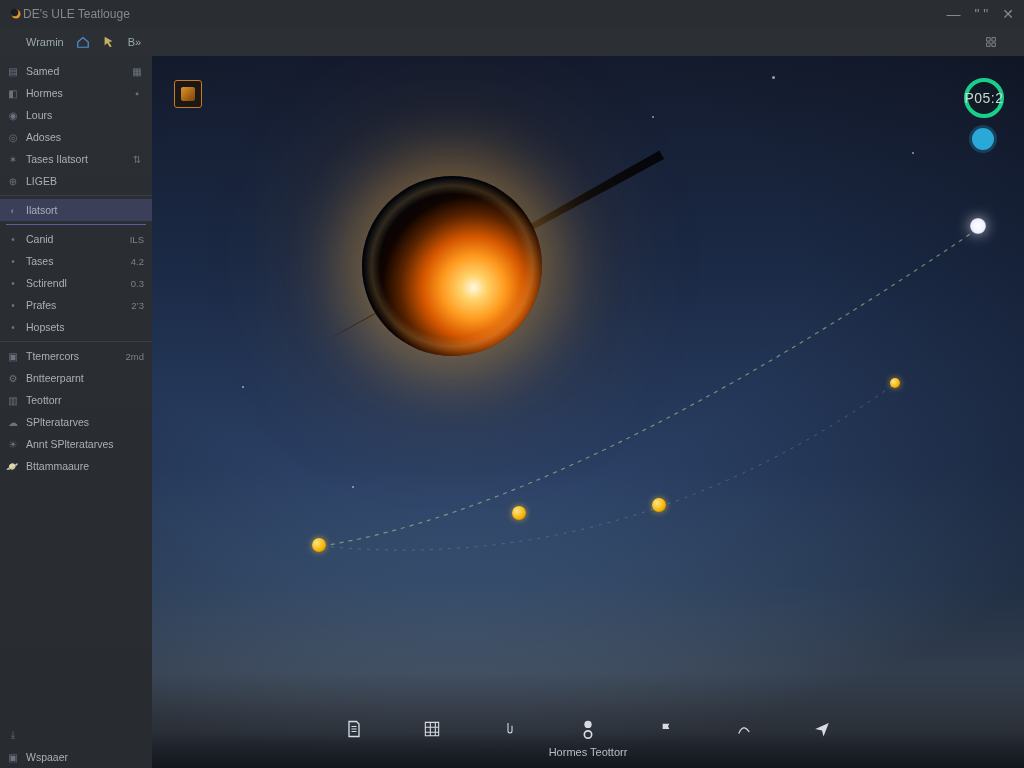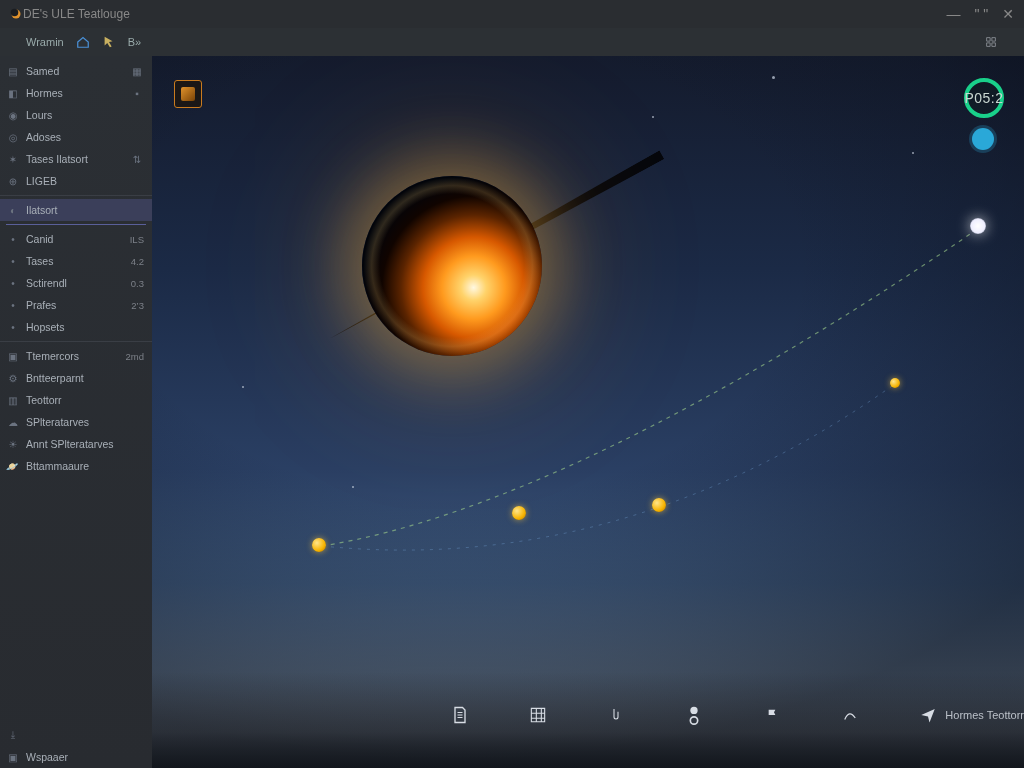--- a/index.html
+++ b/index.html
@@ -43,21 +43,21 @@
   .spike::before { left:0; top:90px; width:380px; height:10px; clip-path:polygon(0 50%,100% 0,100% 100%); }
   .spike::after  { left:120px; top:0;  width:10px; height:230px; clip-path:polygon(50% 0,0 100%,100% 100%); opacity:.0; }
   .star { position:absolute; width:2px; height:2px; background:#cdd7e6; border-radius:50%; opacity:.7; }
   .traj { position:absolute; pointer-events:none; }
   .dot { position:absolute; width:14px; height:14px; border-radius:50%; background:radial-gradient(circle at 35% 35%,#ffe58a,#f6b300 60%,#a86a00); box-shadow:0 0 6px rgba(255,200,60,.6); }
   .bright { position:absolute; width:16px; height:16px; border-radius:50%; background:radial-gradient(circle,#fff,#eef 60%,rgba(255,255,255,0)); box-shadow:0 0 14px rgba(255,255,255,.7); }
   .overlay-box { position:absolute; left:22px; top:24px; width:28px; height:28px; border:1px solid #c97b1f; background:rgba(30,22,12,.7); border-radius:3px; display:flex; align-items:center; justify-content:center; }
   .overlay-box .ob-inner { width:14px; height:14px; background:linear-gradient(135deg,#e0922c,#7a4306); border-radius:2px; }
   .badge-ring { position:absolute; right:20px; top:22px; width:40px; height:40px; border-radius:50%; border:4px solid #19d08a; display:flex; align-items:center; justify-content:center; font-size:14px; letter-spacing:.5px; color:#c8d6d0; background:rgba(10,30,25,.25); }
   .badge-dot  { position:absolute; right:30px; top:72px; width:22px; height:22px; border-radius:50%; background:#2aa8d8; box-shadow:0 0 0 3px rgba(42,168,216,.25); }
-  .dock { position:absolute; left:0; right:0; bottom:0; height:96px; display:flex; flex-direction:row; align-items:center; justify-content:flex-end; gap:6px; padding-bottom:10px;
+  .dock { position:absolute; left:0; right:0; bottom:0; height:96px; display:flex; flex-direction:column; align-items:center; justify-content:flex-end; gap:6px; padding-bottom:10px;
     background:linear-gradient(180deg,rgba(0,0,0,0) 0%,rgba(15,20,28,.45) 60%,rgba(10,14,20,.7) 100%); }
   .dock-row { display:flex; gap:56px; align-items:flex-end; }
   .dock-ico { width:22px; height:22px; color:#e6ebf2; opacity:.92; display:flex; align-items:center; justify-content:center; }
   .dock-label { font-size:11px; color:#d3d9e0; opacity:.85; }
   
   svg { display:block; }
 </style>
 </head>
 <body>
 

